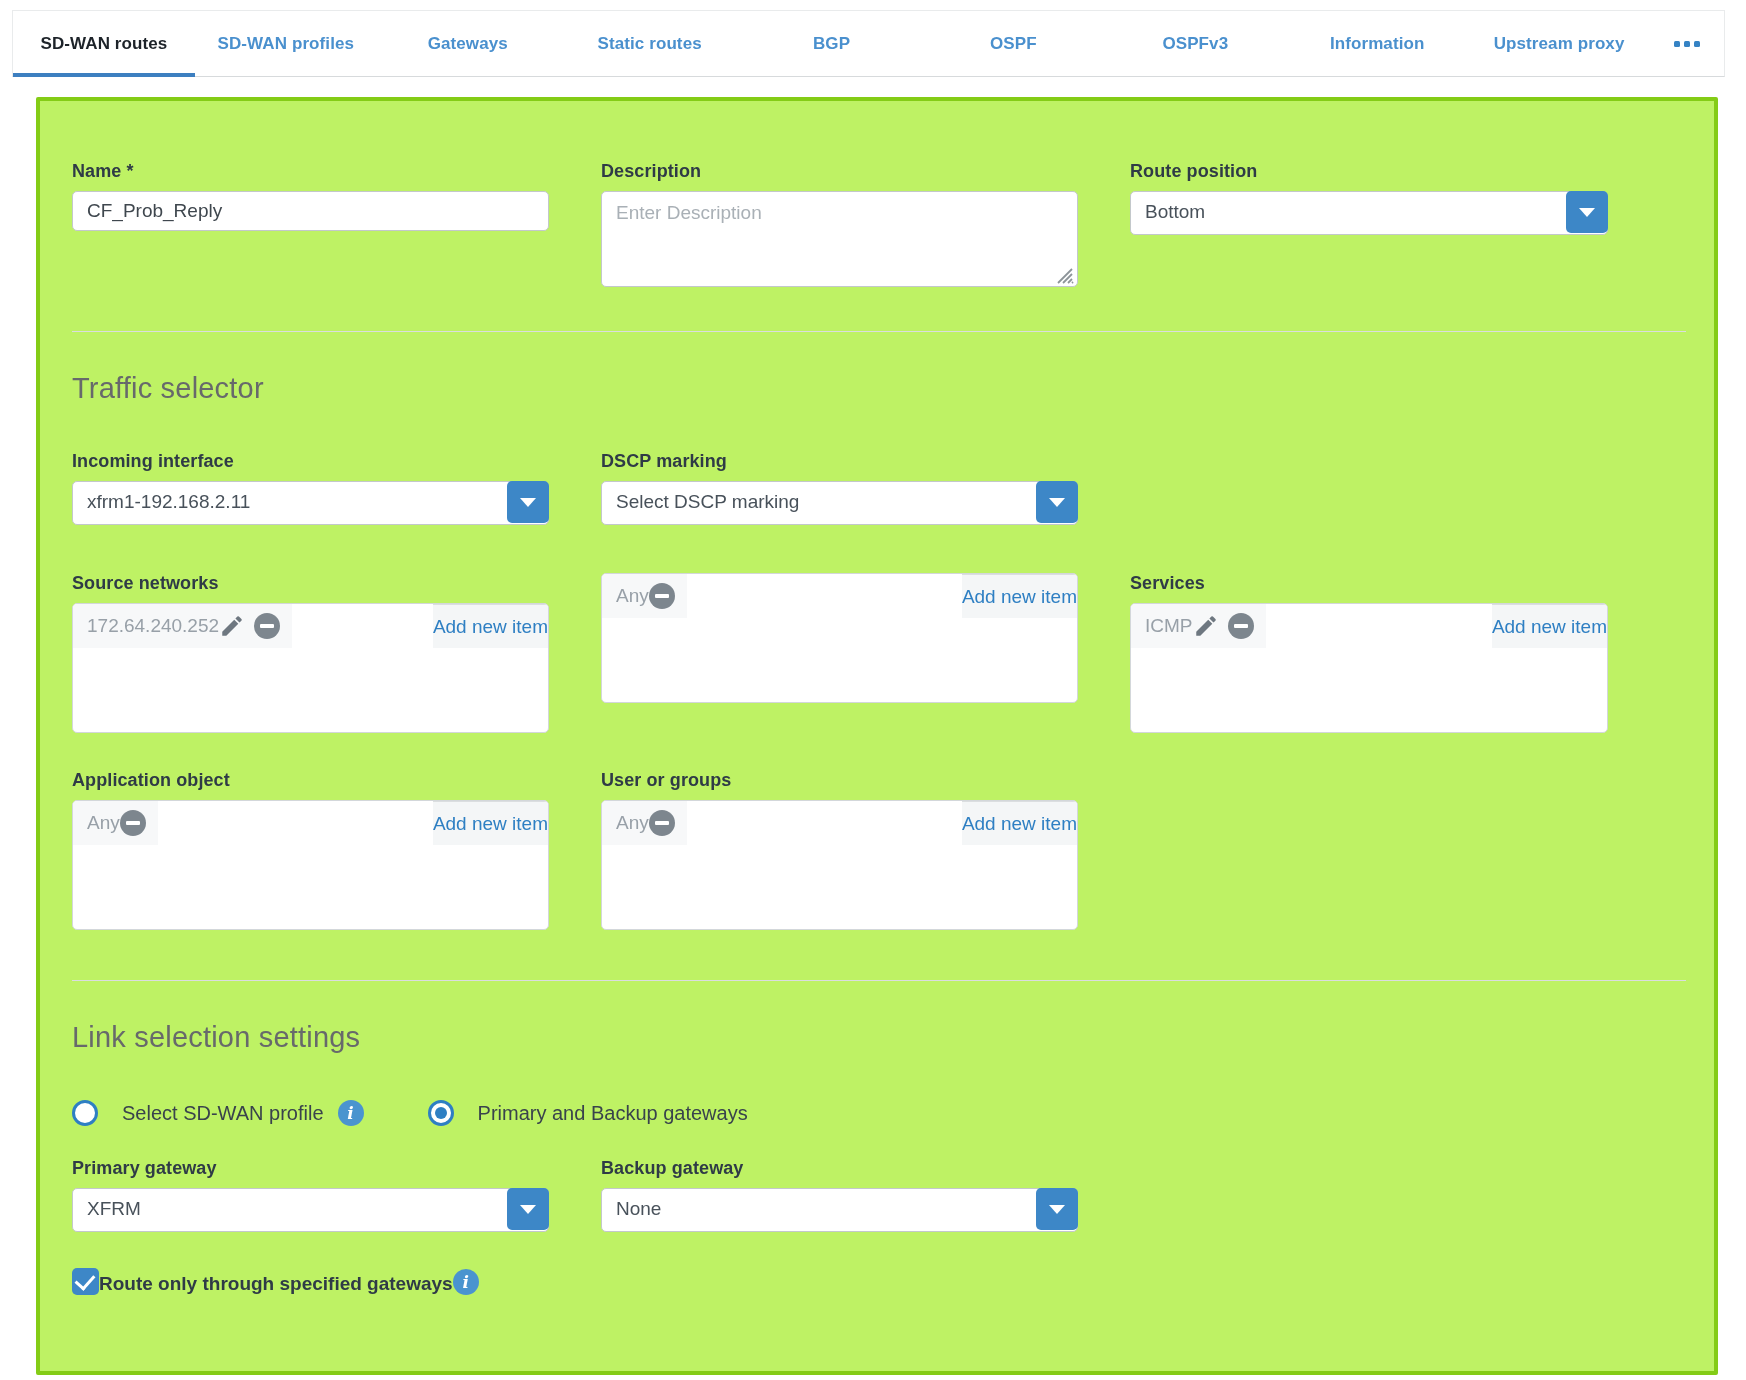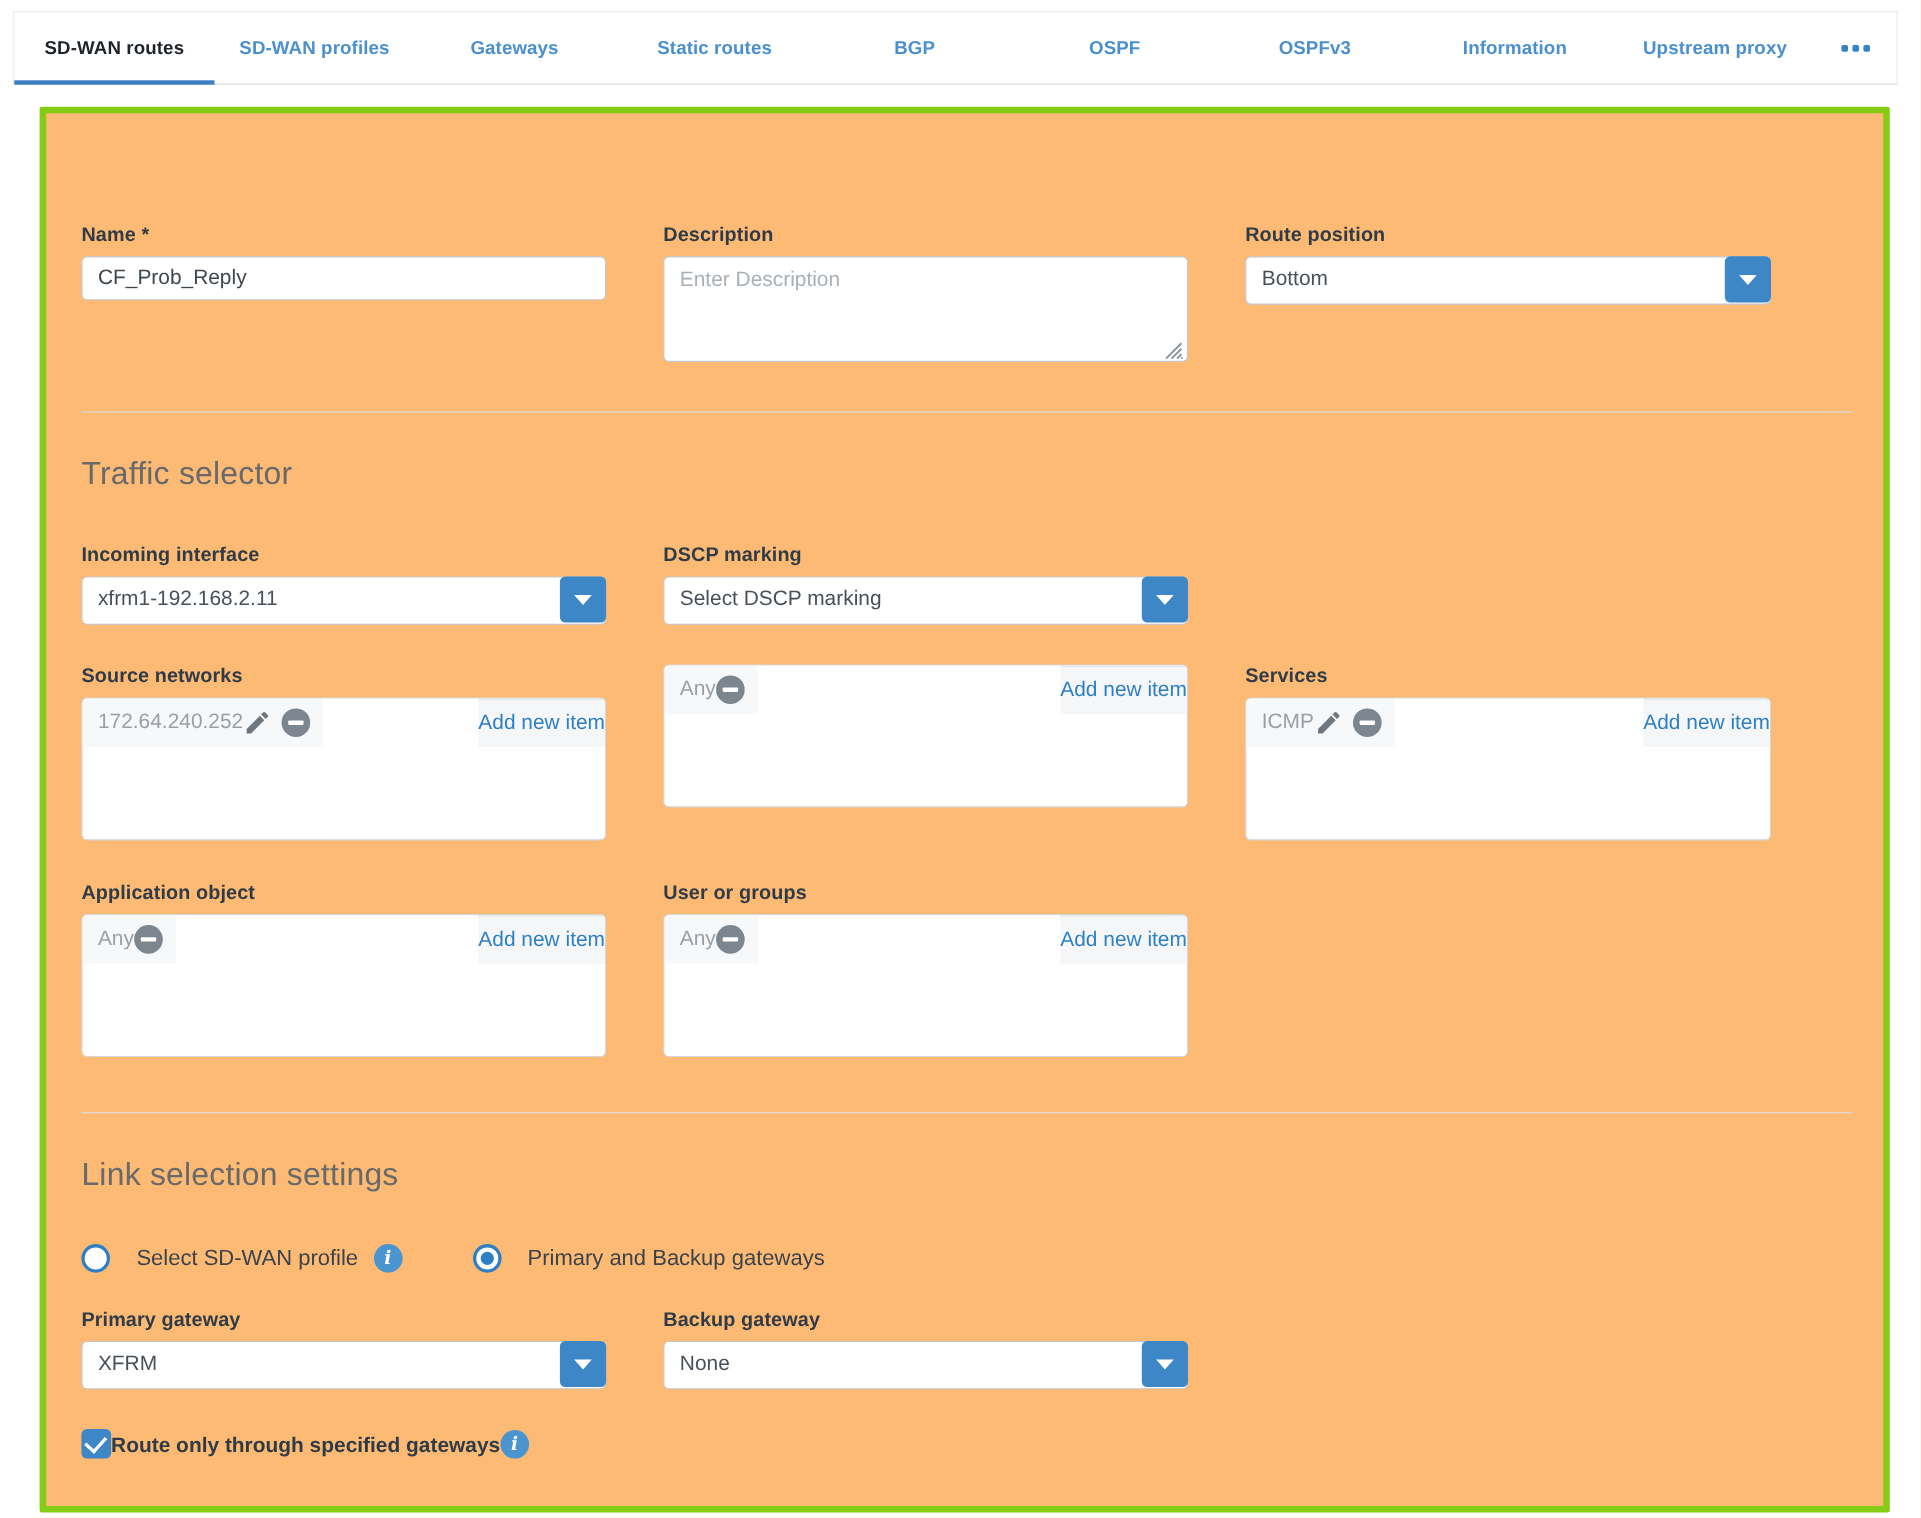--- a/index.html
+++ b/index.html
@@ -49,24 +49,24 @@
     background: #3583c4;
     border-radius: 1.5px;
     display: block;
   }
 
   
   .panel {
     margin: 20px 0 0 36px;
     width: 1682px;
     height: 1278px;
-    background: #fdba74;
-    border: 6px solid #84cc16;
+    background: #bef264;
+    border: 4px solid #84cc16;
     border-radius: 2px;
-    padding: 100px 28px 0 32px;
+    padding: 60px 28px 0 32px;
   }
   .grid {
     display: grid;
     grid-template-columns: 477px 477px 478px;
     column-gap: 52px;
   }
   .field-label {
     display: block;
     font-size: 18px;
     font-weight: 700;
@@ -282,21 +282,21 @@
     transform: rotate(42deg);
   }
   .checkbox-label {
     font-size: 19px;
     font-weight: 700;
     color: #2f3b46;
   }
 
   
   .mt-46 { margin-top: 46px; }
-  .mt-34 { margin-top: 36px; }
+  .mt-34 { margin-top: 48px; }
   .mt-37 { margin-top: 37px; }
   .mt-50 { margin-top: 50px; }
   .mt-32 { margin-top: 32px; }
 </style>
 </head>
 <body>
 
 <nav class="tabbar">
   <div class="tab active">SD-WAN routes</div>
   <div class="tab">SD-WAN profiles</div>

